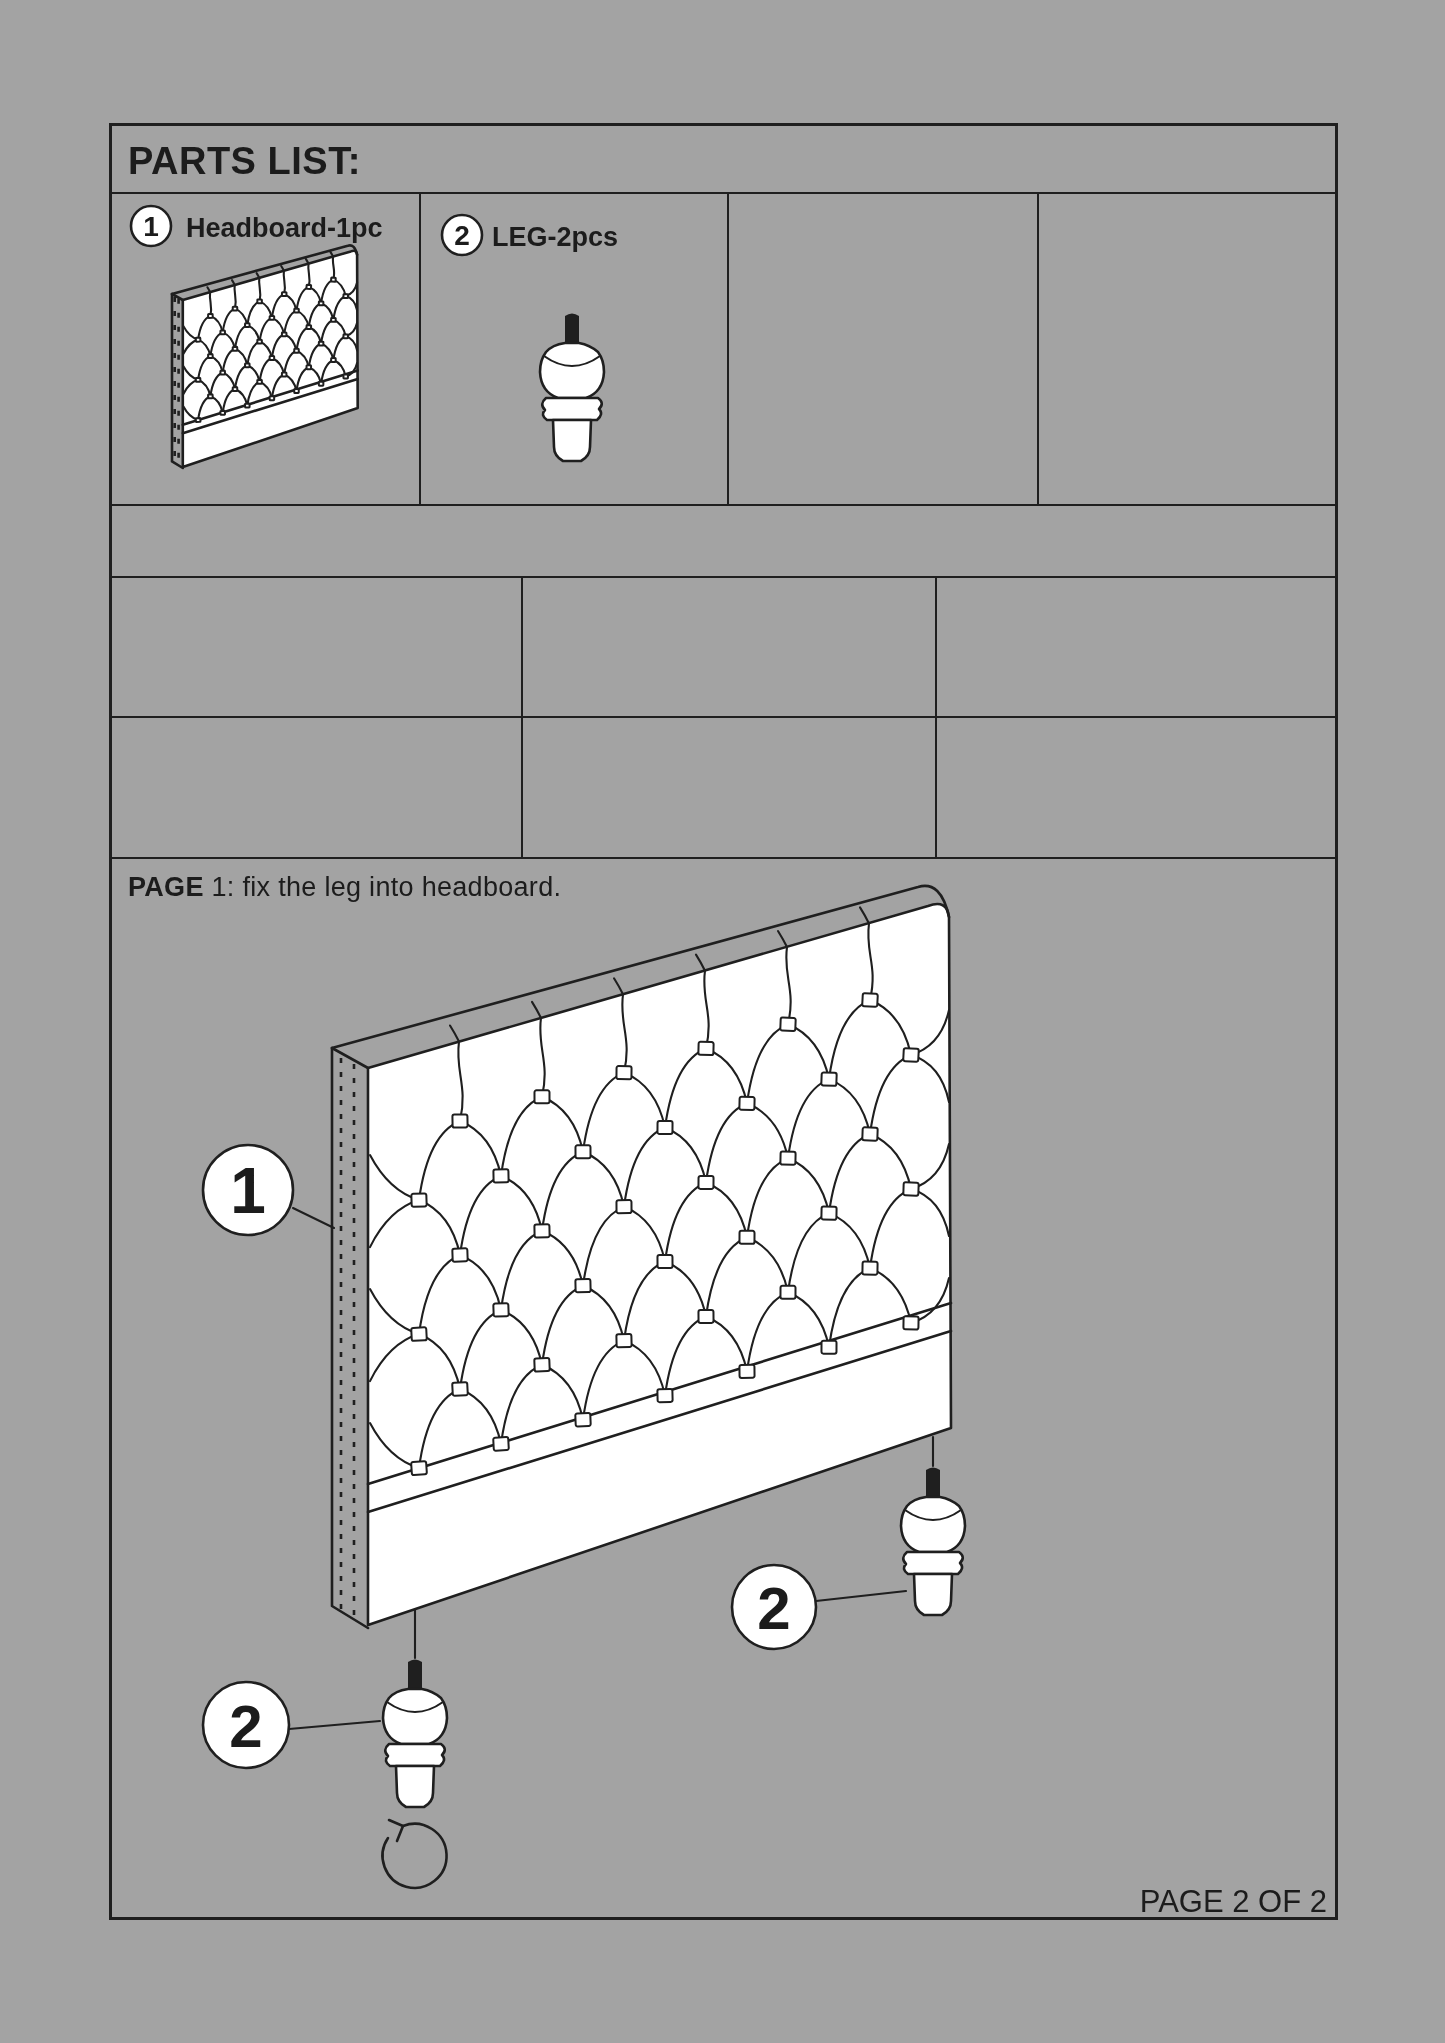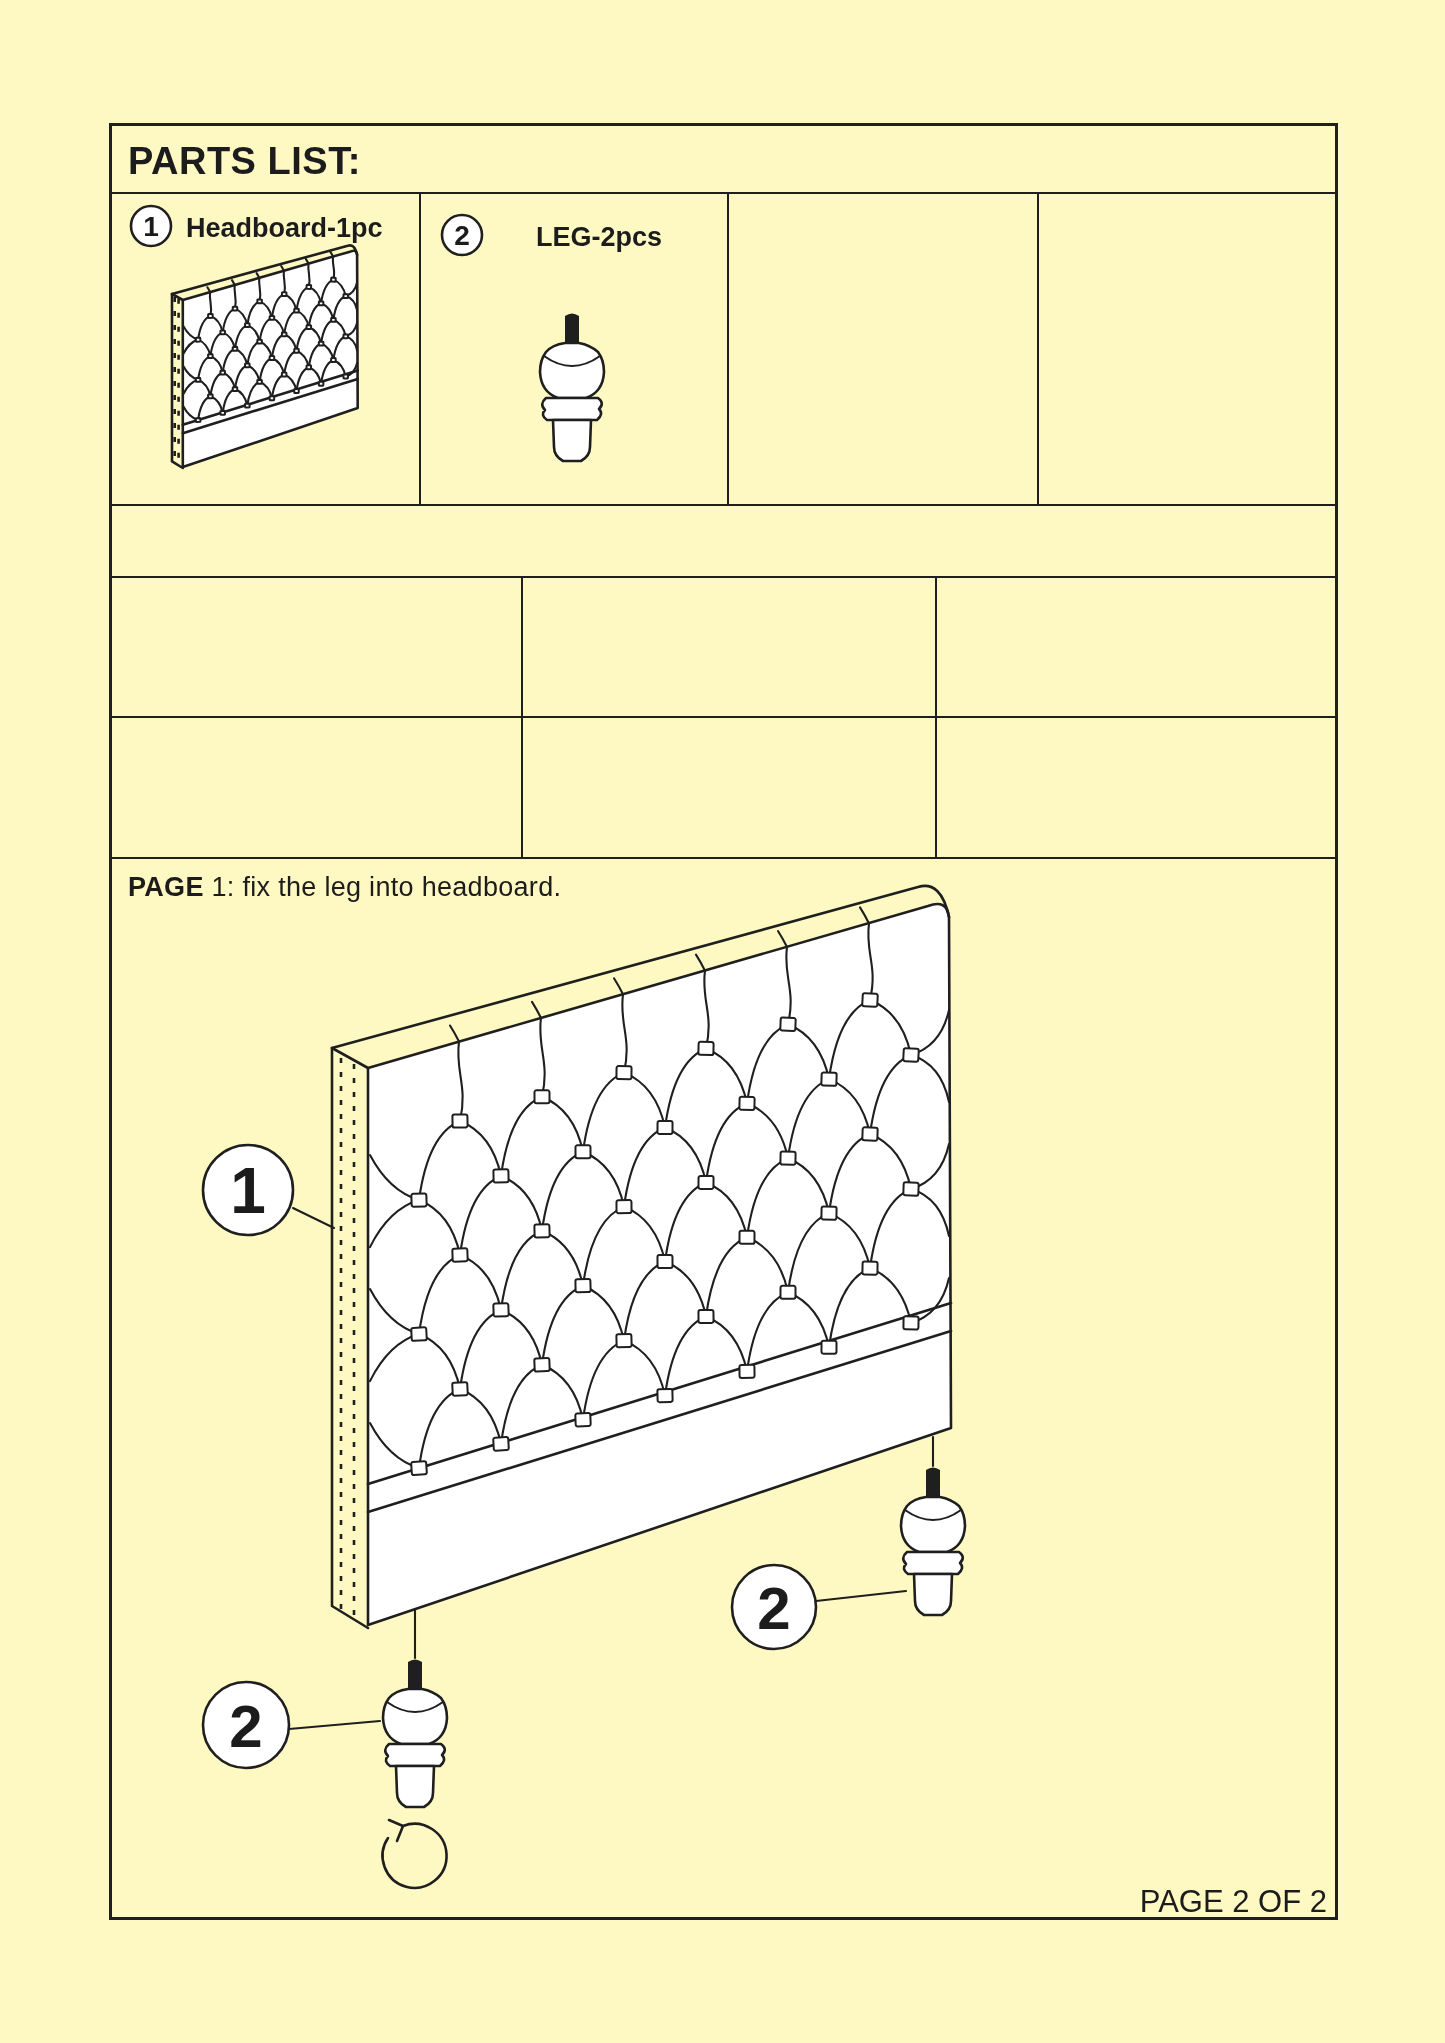--- a/index.html
+++ b/index.html
@@ -1,16 +1,16 @@
 <!DOCTYPE html>
 <html><head>
 <meta charset="utf-8">
 <style>
   html,body{margin:0;padding:0;background:#ffffff;}
-  .page{position:relative;width:1445px;height:2043px;background:#fef9c3;
+  .page{position:relative;width:1445px;height:2043px;background:#a3a3a3;
         font-family:"Liberation Sans",sans-serif;color:#1c1c1c;overflow:hidden;}
   .hline,.vline{position:absolute;background:#1f1f1f;}
   .frame{position:absolute;left:109px;top:123px;width:1229px;height:1797px;
          border:3px solid #1f1f1f;box-sizing:border-box;}
   .sec-title{position:absolute;font-weight:700;font-size:38px;letter-spacing:0.5px;white-space:nowrap;}
   .part-label{position:absolute;font-weight:700;font-size:27px;white-space:nowrap;}
   .step-line{position:absolute;left:128px;top:872px;font-size:27px;letter-spacing:0.3px;white-space:nowrap;}
   .page-label{position:absolute;right:118px;top:1884px;font-size:31px;white-space:nowrap;}
   .cell{position:absolute;}
   svg.overlay{position:absolute;left:0;top:0;width:1445px;height:2043px;pointer-events:none;}
@@ -38,21 +38,21 @@
   <div class="vline" style="left:419px;top:194px;width:2px;height:311px;"></div>
   <div class="vline" style="left:727px;top:194px;width:2px;height:311px;"></div>
   <div class="vline" style="left:1037px;top:194px;width:2px;height:311px;"></div>
 
   <div class="vline" style="left:521px;top:578px;width:2px;height:280px;"></div>
   <div class="vline" style="left:935px;top:578px;width:2px;height:280px;"></div>
 
   <div class="sec-title" style="left:128px;top:140px;">PARTS LIST:</div>
 
   <div class="part-label" style="left:186px;top:213px;">Headboard-1pc</div>
-  <div class="part-label" style="left:492px;top:222px;margin-left:44px;">LEG-2pcs</div>
+  <div class="part-label" style="left:492px;top:222px;">LEG-2pcs</div>
 
   <div class="cell" style="left:109px;top:194px;width:310px;height:311px;"></div>
   <div class="cell" style="left:421px;top:194px;width:306px;height:311px;"></div>
   <div class="cell" style="left:729px;top:194px;width:308px;height:311px;"></div>
   <div class="cell" style="left:1039px;top:194px;width:299px;height:311px;"></div>
   <div class="cell" style="left:109px;top:578px;width:412px;height:138px;"></div>
   <div class="cell" style="left:523px;top:578px;width:412px;height:138px;"></div>
   <div class="cell" style="left:937px;top:578px;width:401px;height:138px;"></div>
   <div class="cell" style="left:109px;top:718px;width:412px;height:139px;"></div>
   <div class="cell" style="left:523px;top:718px;width:412px;height:139px;"></div>

